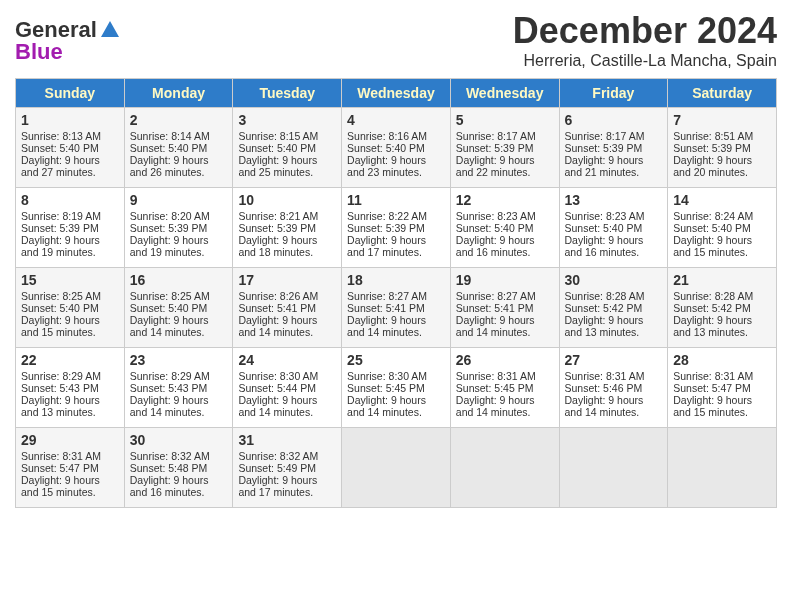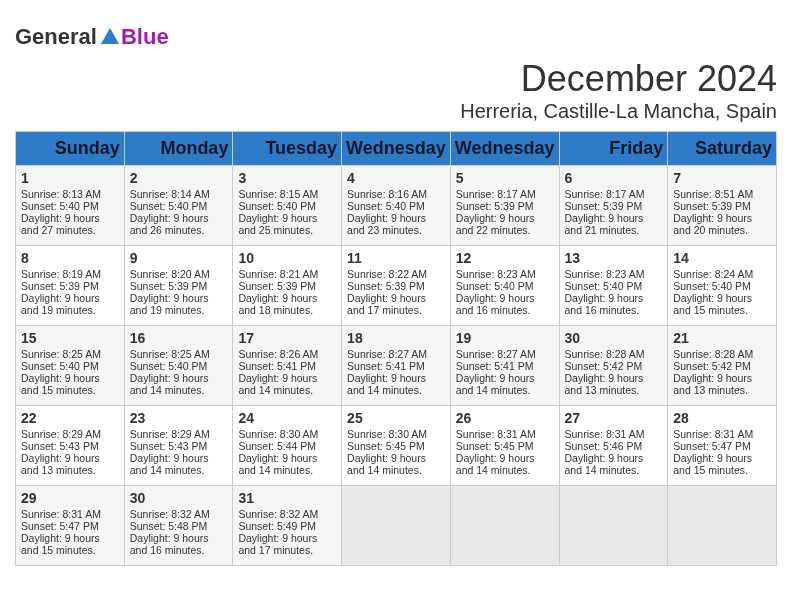--- a/index.html
+++ b/index.html
@@ -11,61 +11,60 @@
       padding: 10px 15px 15px 15px;
     }
     .header-area {
       display: flex;
       justify-content: space-between;
       align-items: flex-start;
       margin-bottom: 8px;
     }
     .logo {
       display: flex;
-      flex-direction: row;
+      flex-direction: column;
       align-items: flex-start;
-      margin-top: 16px;
+      margin-top: 9px;
     }
     .logo-general {
       font-size: 22px;
       font-weight: bold;
       color: #333;
       line-height: 1;
     }
     .logo-blue {
       font-size: 22px;
       font-weight: bold;
       color: #a21caf;
       line-height: 1;
     }
     .title-area {
       text-align: right;
     }
     .month-title {
       font-size: 36px;
-      font-weight: normal;
+      font-weight: bold;
       color: #333;
-      margin-top: 48px;
     }
     .subtitle {
-      font-size: 20px;
+      font-size: 16px;
       color: #333;
     }
     table {
       width: 100%;
       border-collapse: collapse;
       table-layout: fixed;
     }
     thead tr th {
       background-color: #2e7cc9;
-      color: #0f172a;
-      font-size: 18px;
+      color: #fef9c3;
+      font-size: 14px;
       font-weight: bold;
       padding: 6px 4px;
-      text-align: right;
+      text-align: center;
       border: 1px solid #ccc;
     }
     tbody tr td {
       vertical-align: top;
       border: 1px solid #ccc;
       padding: 4px 5px;
       font-size: 10.5px;
       color: #333;
       height: 80px;
       background: #fff;

